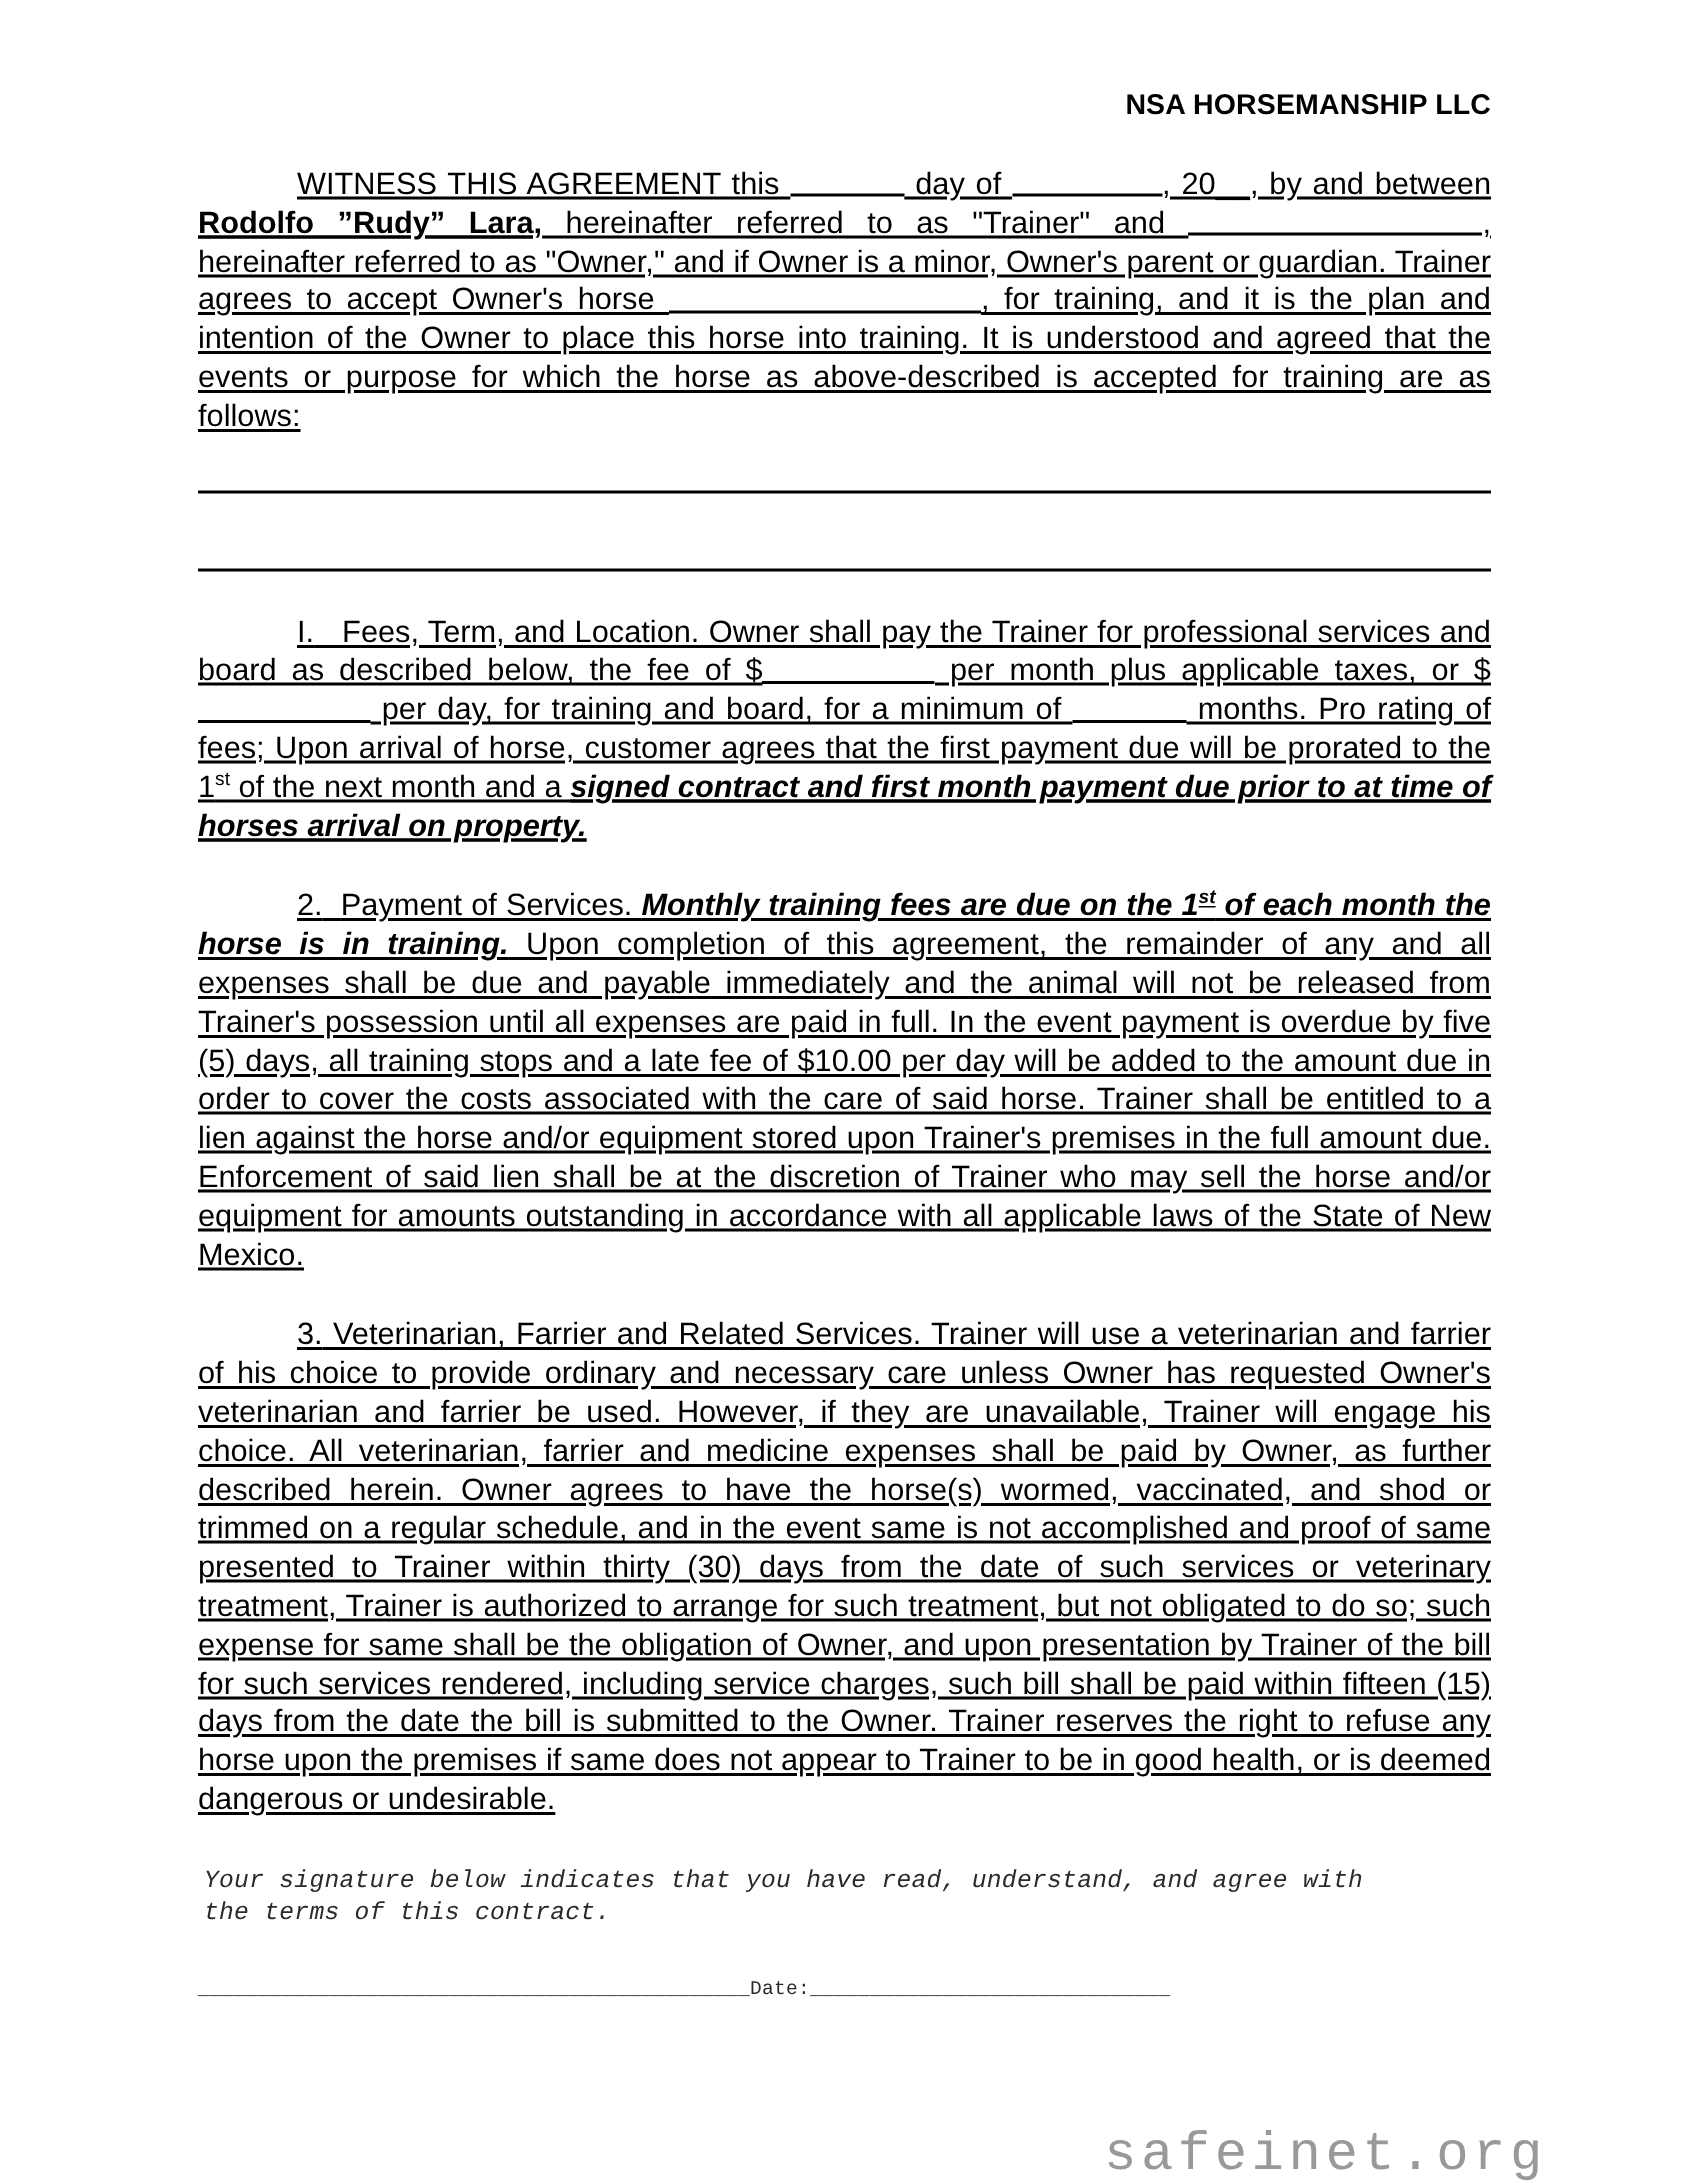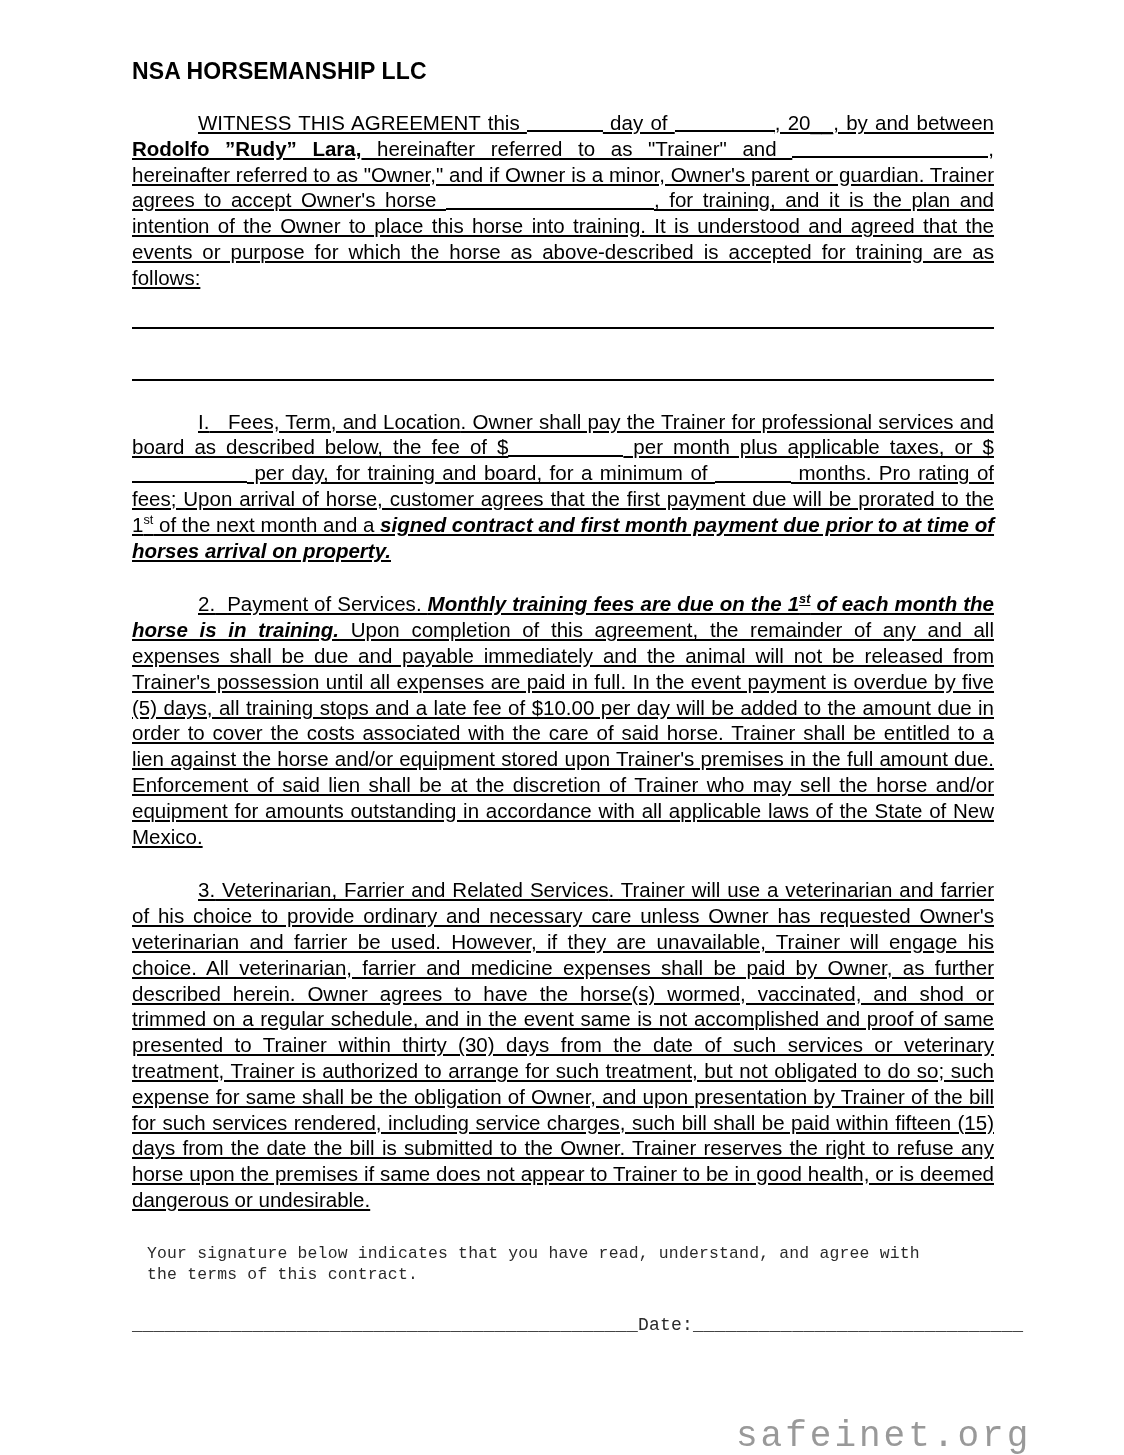--- a/index.html
+++ b/index.html
@@ -26,23 +26,23 @@
   }
 
   .content {
     position: absolute;
     left: 132px;
     top: 58px;
     width: 862px;
   }
 
   .doc-title {
-    text-align: left;
+    text-align: right;
     font-weight: bold;
-    font-size: 23px;
+    font-size: 19px;
     line-height: 26px;
     letter-spacing: 0.1px;
   }
 
   .para {
     text-align: justify;
     text-justify: inter-word;
     font-size: 20.5px;
     line-height: 25.8px;
     margin: 0;
@@ -87,27 +87,28 @@
   .rule + .rule { margin-top: 50px; }
 
   .sec { margin-top: 28px; }
 
   .footnote {
     font-family: "Liberation Mono", "DejaVu Sans Mono", monospace;
     font-size: 16.4px;
     line-height: 21px;
     letter-spacing: 0.2px;
     color: #2a2a2a;
-    margin: 15px;
+    margin: 4px;
     white-space: pre-wrap;
+    font-style: italic;
   }
 
   .signature-line {
     font-family: "Liberation Mono", "DejaVu Sans Mono", monospace;
-    font-size: 18px;
+    font-size: 13px;
     line-height: 21px;
     letter-spacing: 0.2px;
     color: #2a2a2a;
     white-space: pre;
     margin: 0;
   }
 
   .watermark {
     position: absolute;
     left: 736px;

